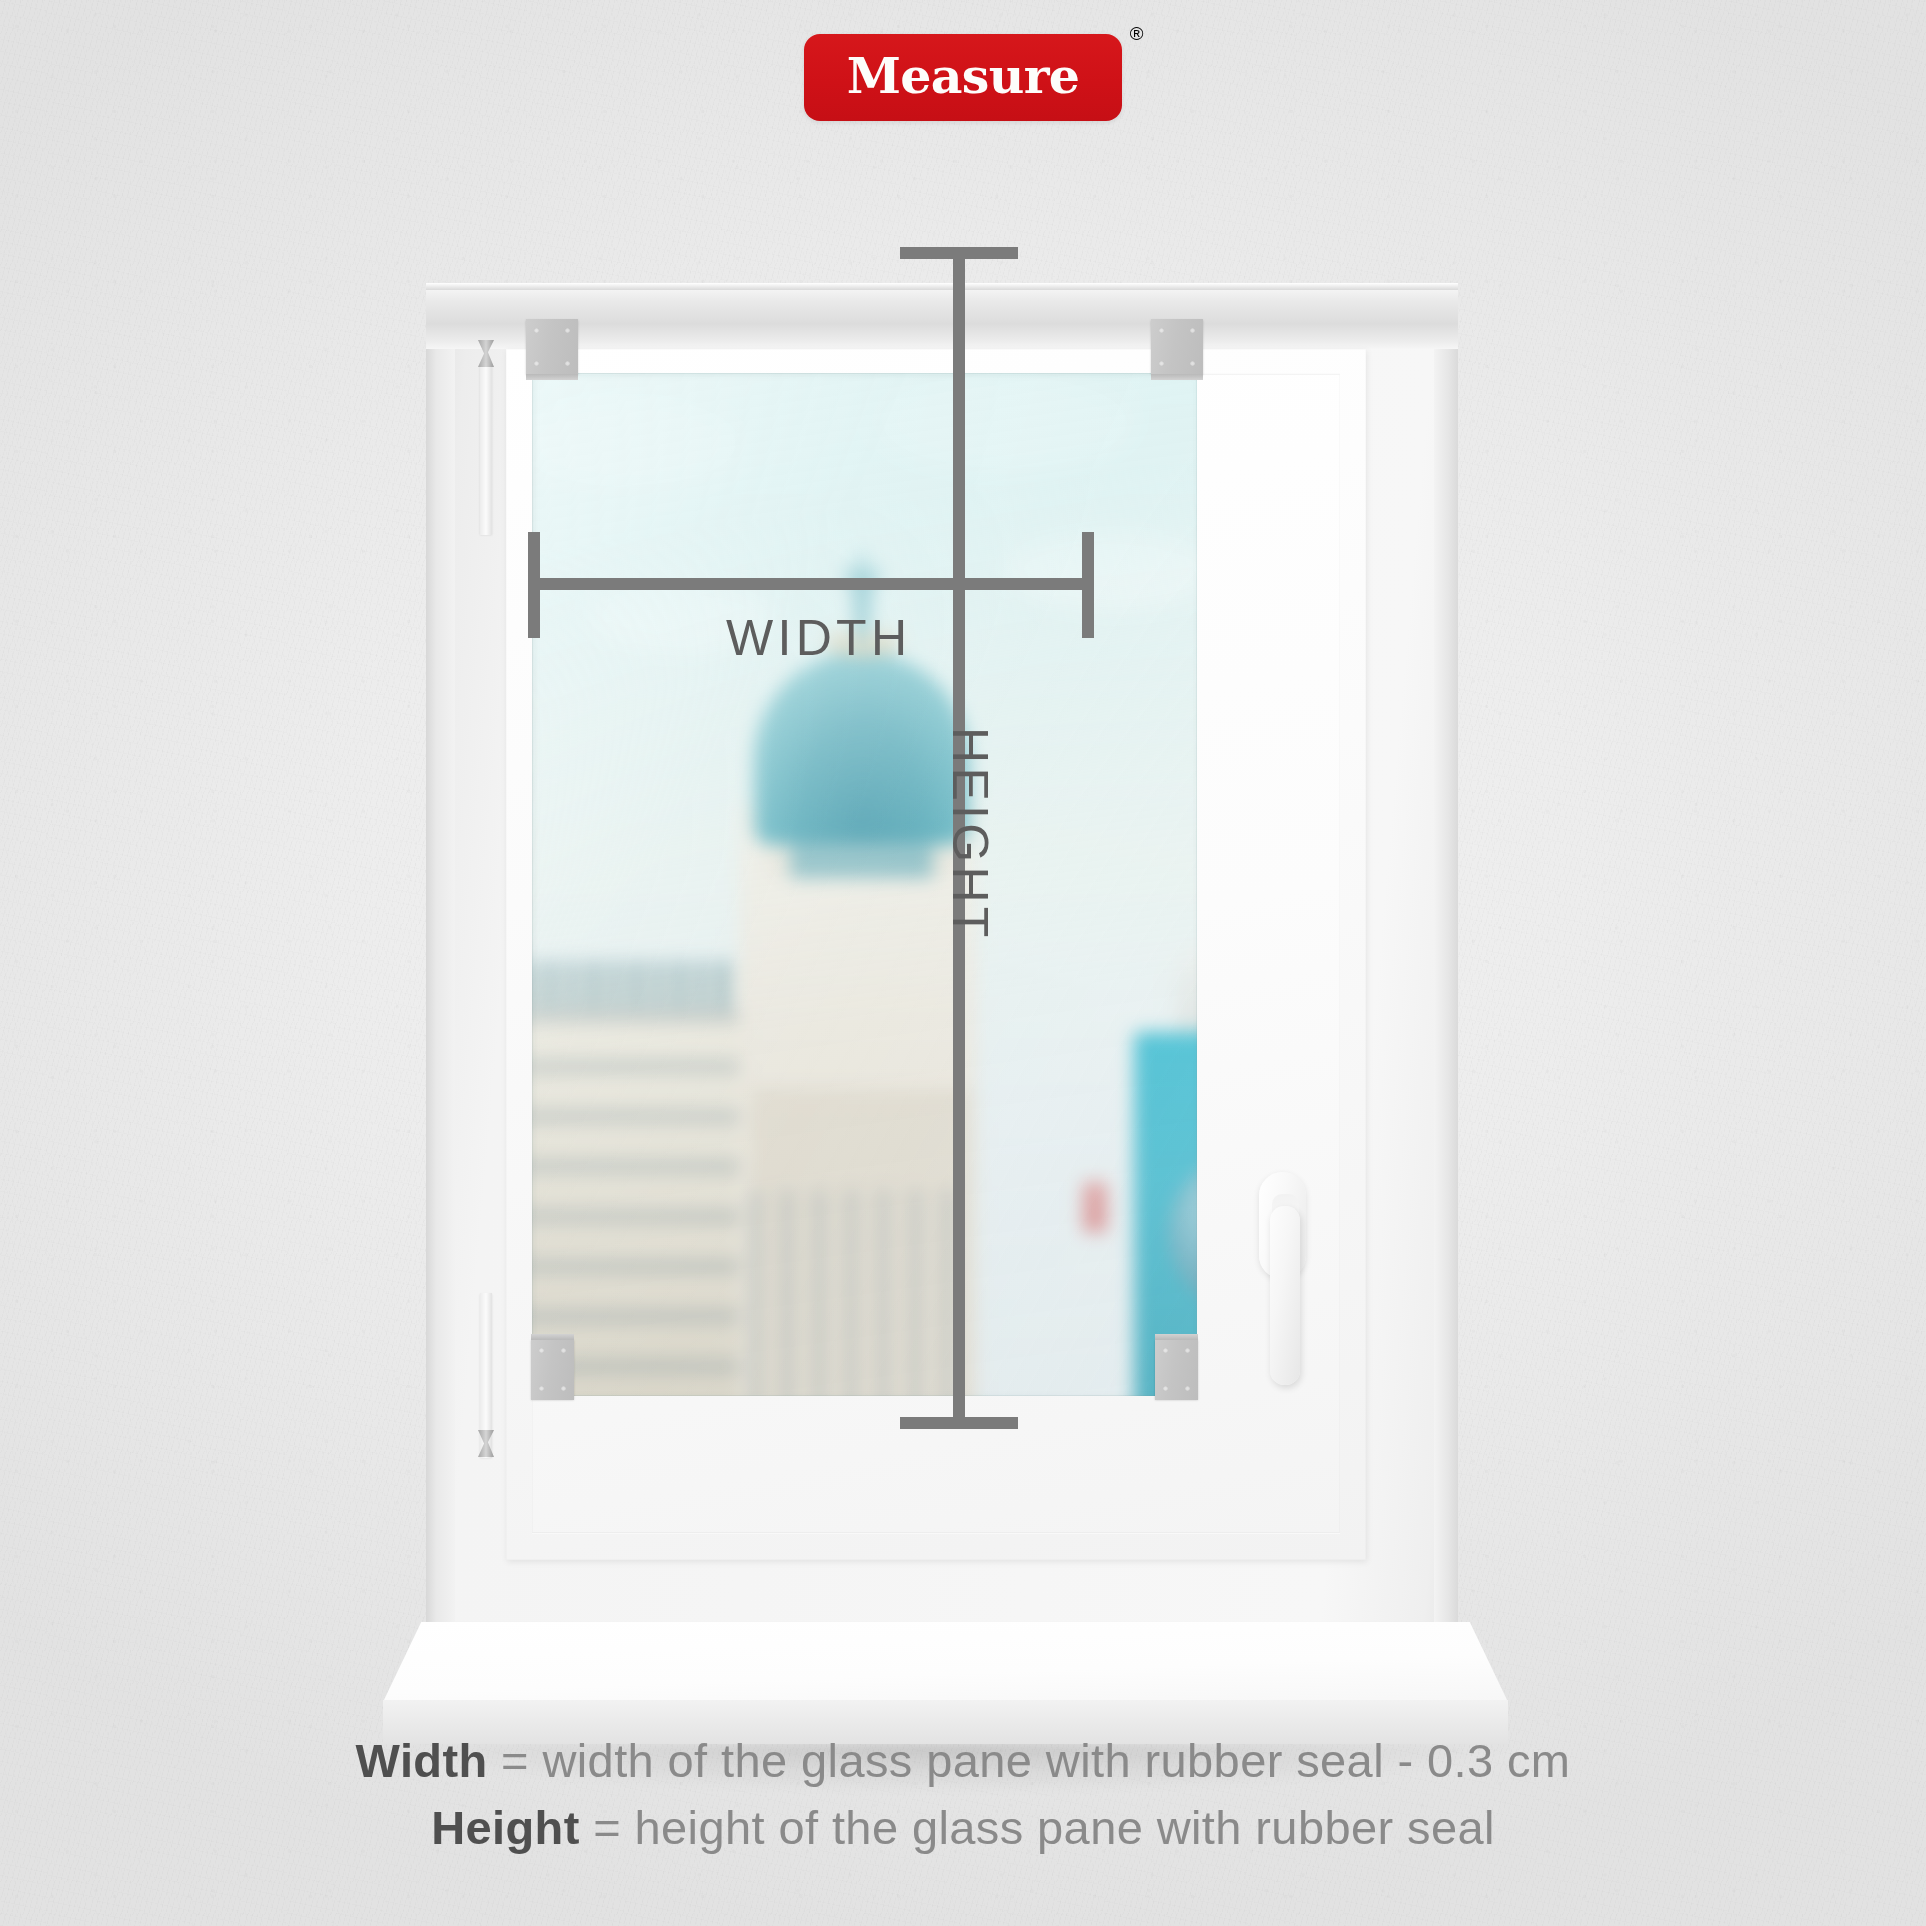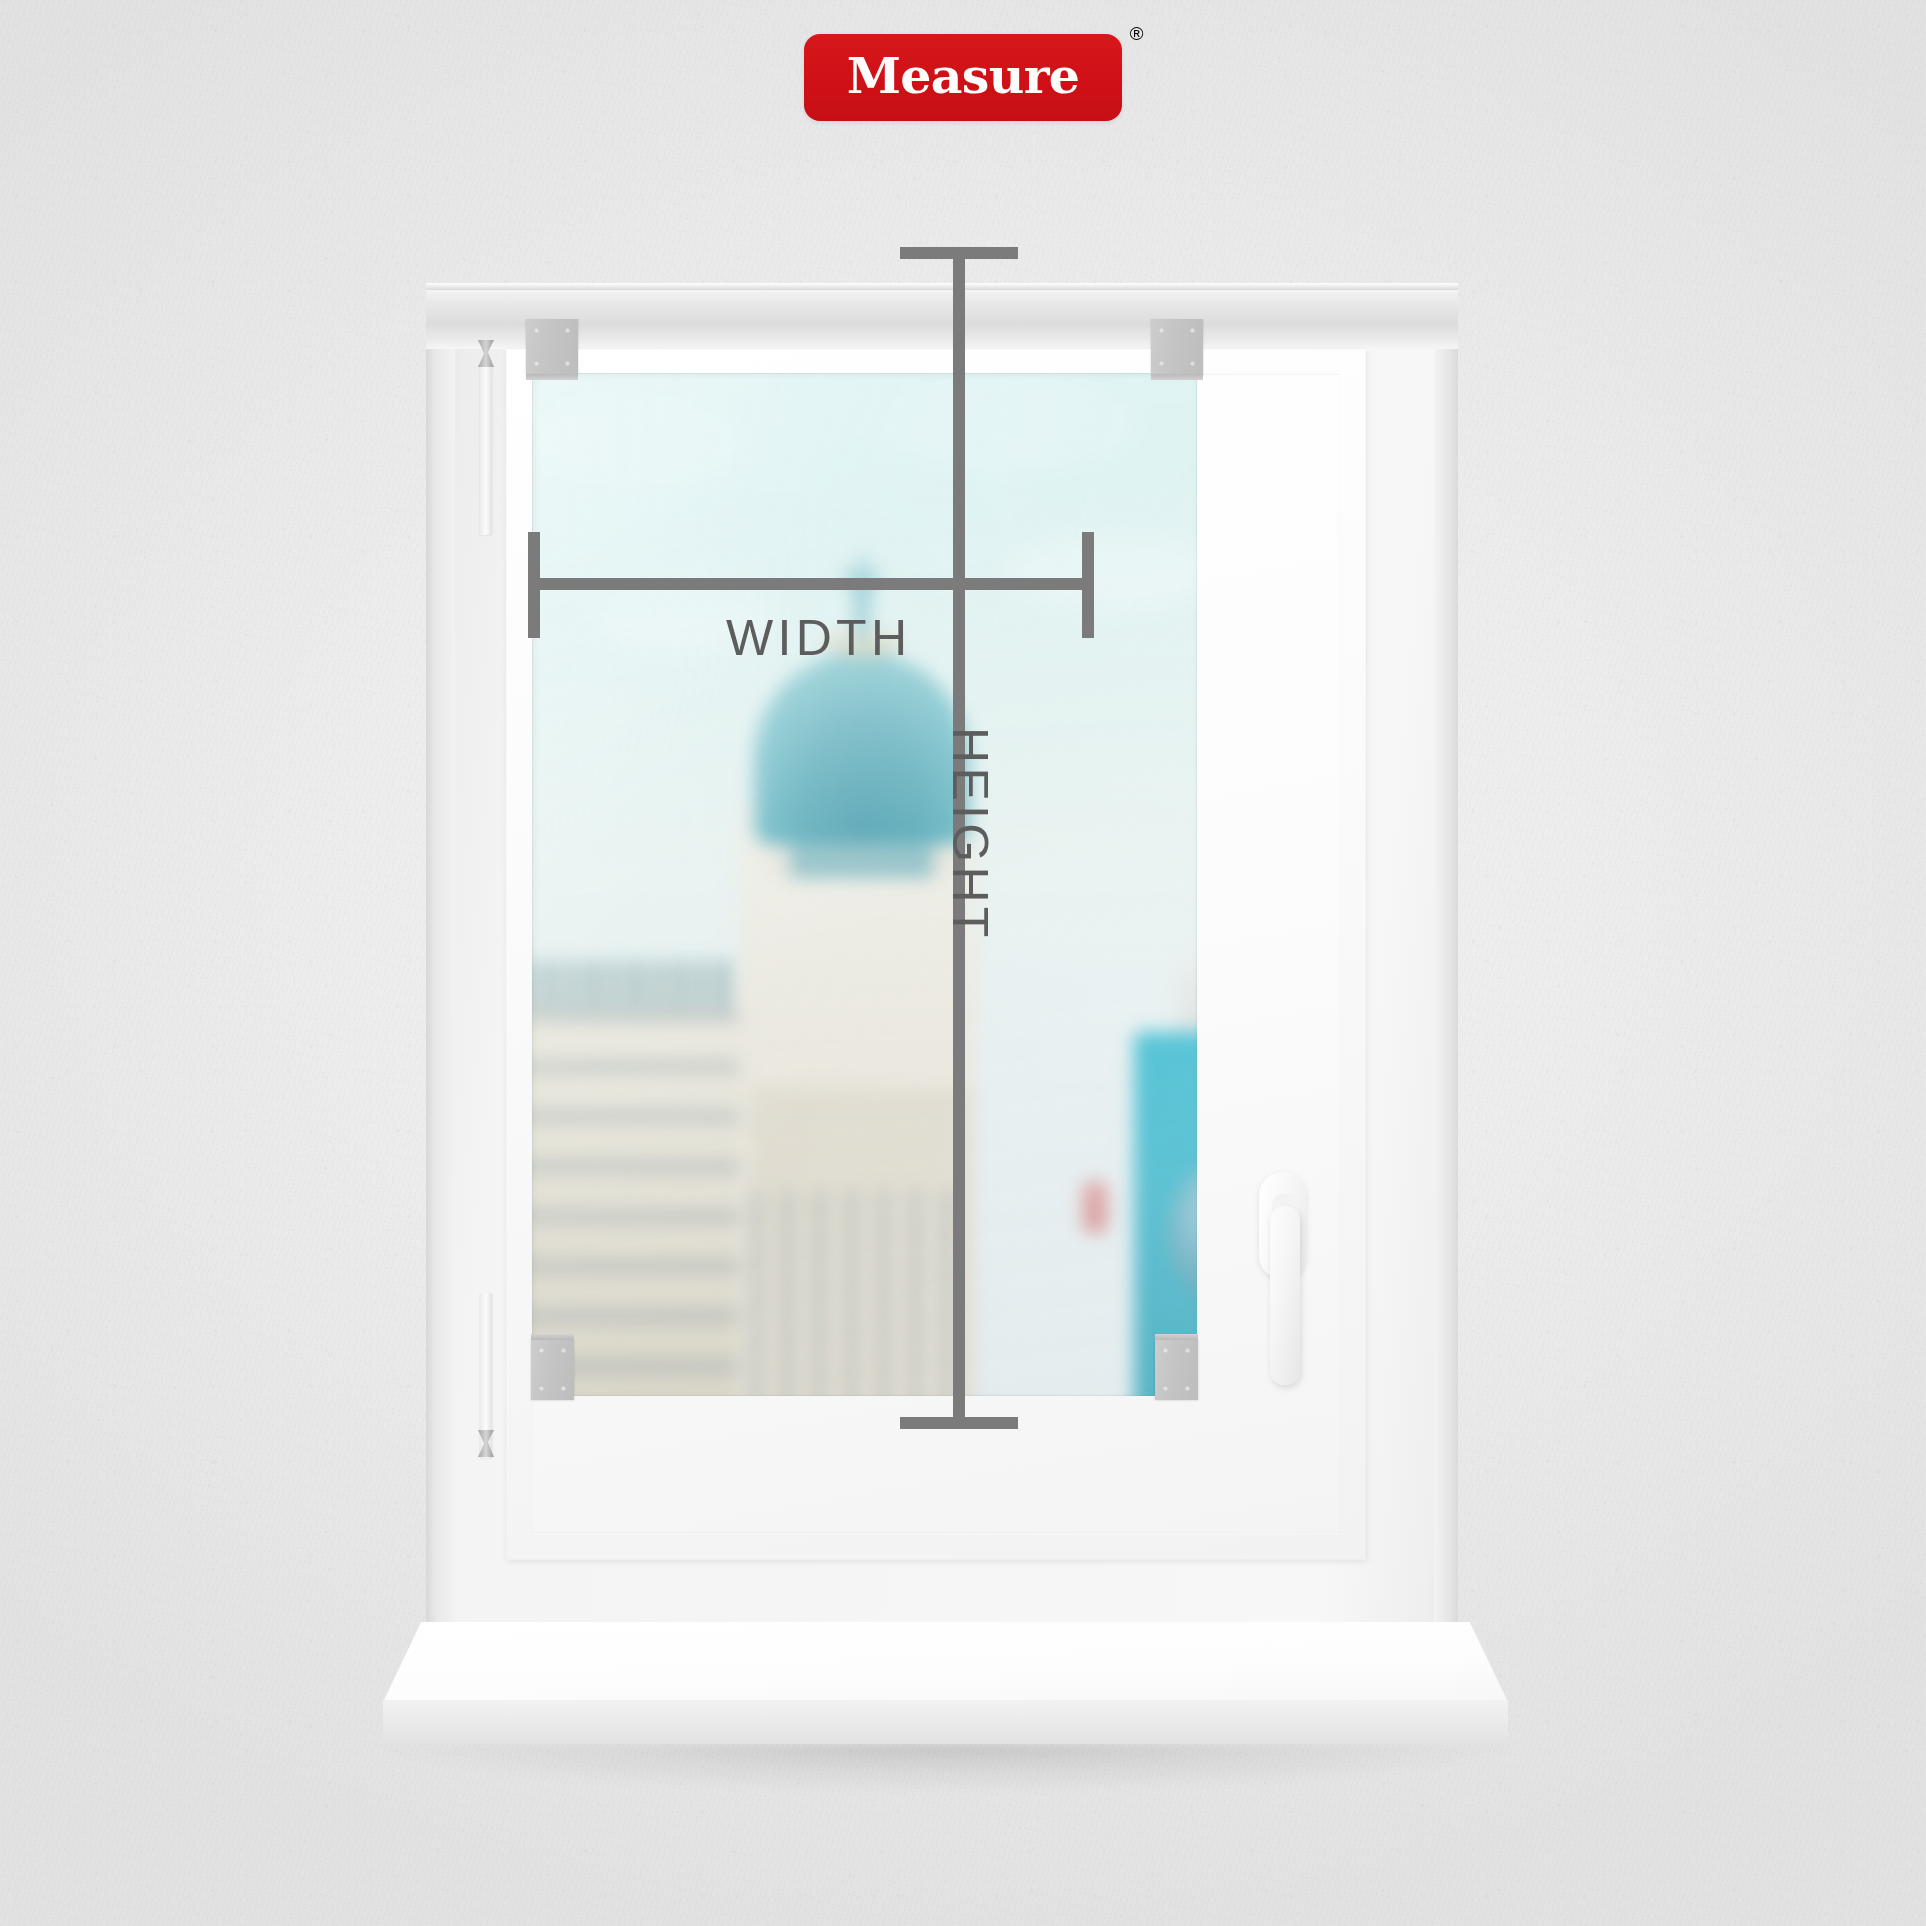--- a/index.html
+++ b/index.html
@@ -448,14 +448,20 @@
     <div class="m-line" style="left:527px;top:-36px;width:12px;height:1182px;"></div>
     <div class="m-line" style="left:474px;top:-36px;width:118px;height:12px;"></div>
     <div class="m-line" style="left:474px;top:1134px;width:118px;height:12px;"></div>
     <div class="m-label vert" style="left:573px;top:444px;">HEIGHT</div>
 
     <div class="sill-shadow"></div>
     <div class="sill-top"></div>
     <div class="sill-front"></div>
   </div>
 
+  <div class="caption cap1">
+    <b>Width</b><span> = width of the glass pane with rubber seal - 0.3 cm</span>
+  </div>
+  <div class="caption cap2">
+    <b>Height</b><span> = height of the glass pane with rubber seal</span>
+  </div>
 </div>
 
 
 </body></html>

